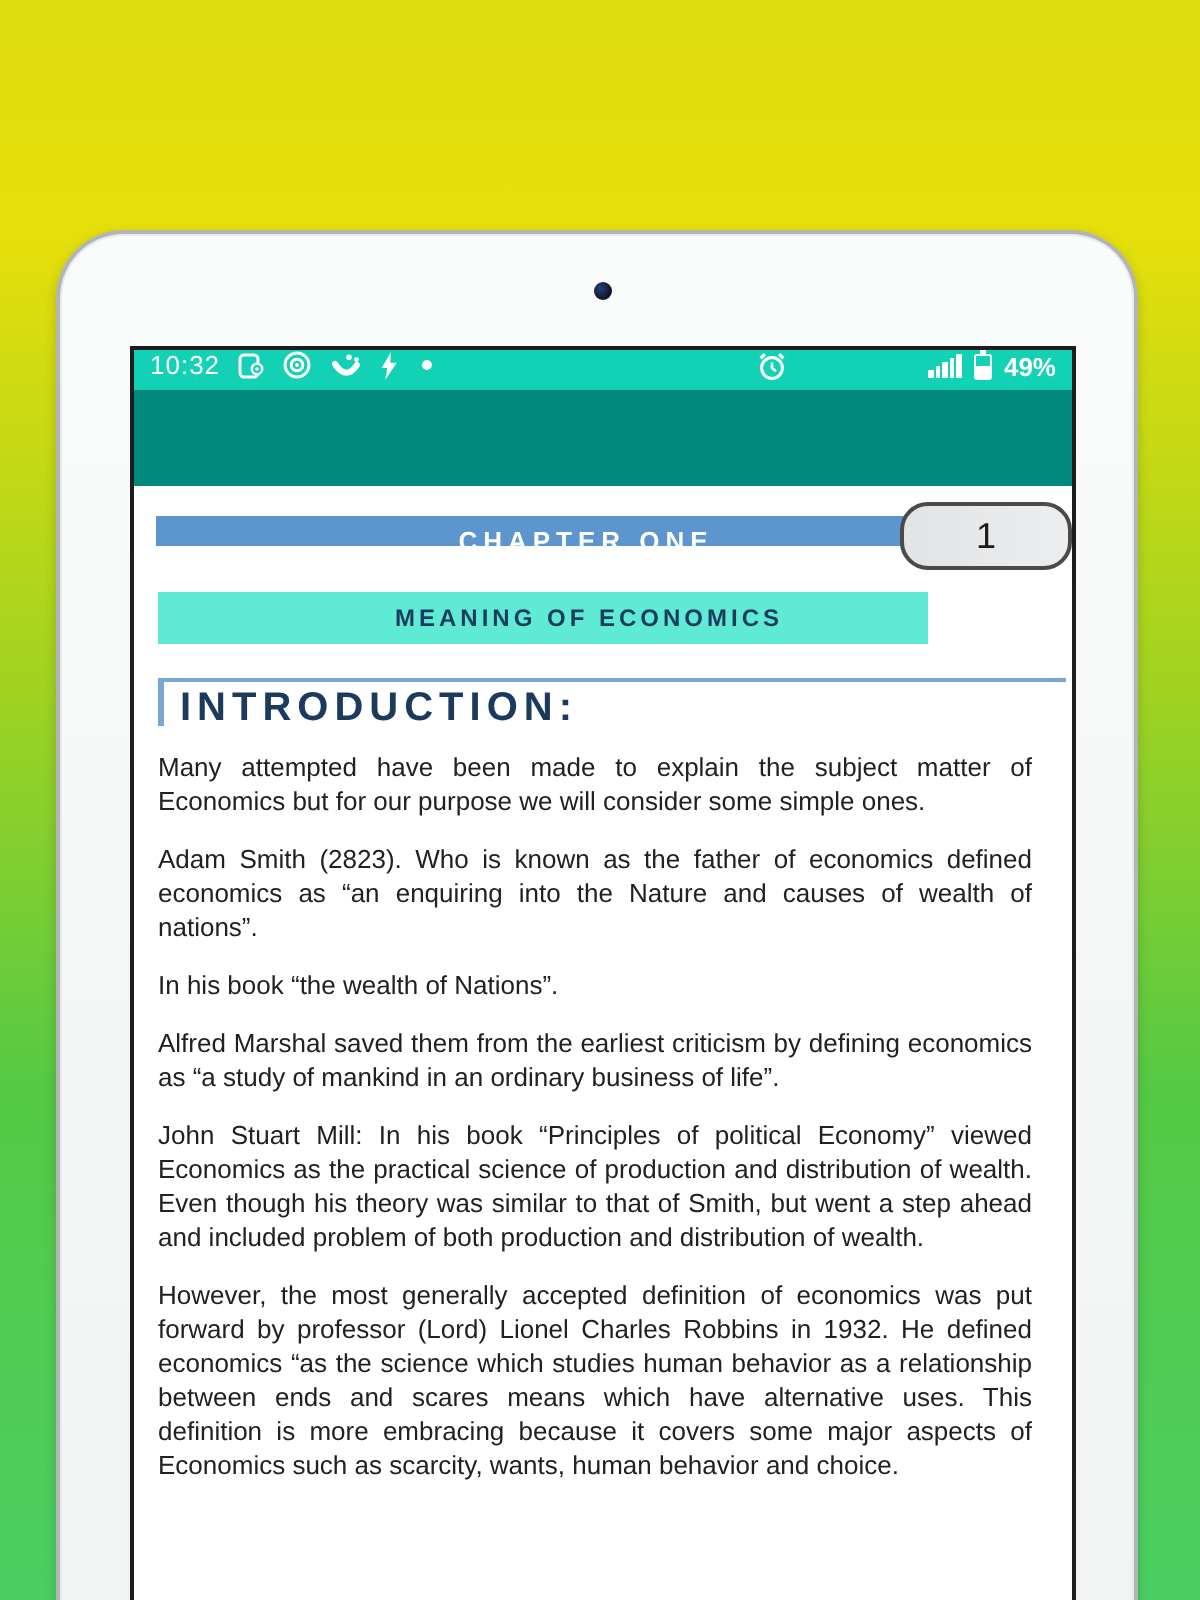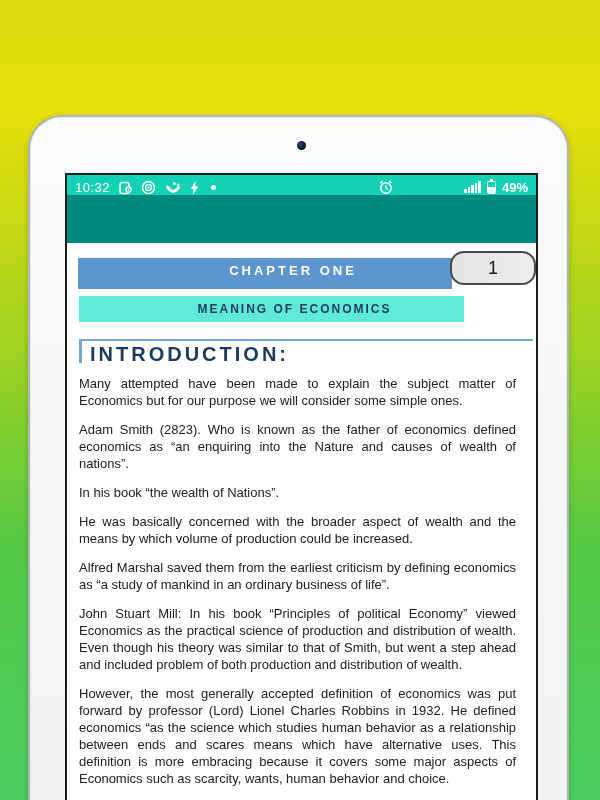--- a/index.html
+++ b/index.html
@@ -22,21 +22,21 @@
     background:radial-gradient(circle at 35% 35%,#26407a 0%,#0b1222 70%);
   }
   .screen{
     position:absolute;left:35px;top:56px;width:473px;height:704px;
     background:#ffffff;border:2px solid #1d1d1d;border-bottom:none;box-sizing:border-box;
     overflow:hidden;
   }
   
   .statusbar{
     height:20px;background:#12d1b5;color:#fff;
-    display:flex;align-items:flex-end;justify-content:space-between;
+    display:flex;align-items:flex-start;justify-content:space-between;
     padding:0 8px;font-size:13px;
   }
   .sb-left,.sb-right{display:flex;align-items:center;}
   .sb-left{gap:9px;}
   .sb-right{gap:6px;}
   .sb-time{font-weight:400;letter-spacing:.5px;}
   .ic{display:inline-flex;align-items:center;}
   .ic-dot{width:5px;height:5px;border-radius:50%;background:#fff;margin-left:3px;}
   .alarm-gap{margin-right:64px;}
   .sig{display:inline-flex;align-items:flex-end;gap:1px;}
@@ -54,21 +54,21 @@
   .appbar{height:48px;background:#00897d;}
   
   .page{
     background:#fff;color:#212121;
     padding:0 20px 0 12px;
     font-size:13px;line-height:17px;
     height:634px;overflow:hidden;position:relative;
   }
   .chapter-row{position:relative;height:38px;margin-top:6px;}
   .chapter-bar{
-    position:absolute;left:-1px;top:9px;width:374px;height:31px;line-height:26px;
+    position:absolute;left:-1px;top:9px;width:374px;height:15px;line-height:26px;
     background:#5d95cf;color:#fff;text-align:center;
     font-weight:700;font-size:13px;letter-spacing:3px;
     padding-left:56px;box-sizing:border-box;
   }
   .page-tab{
     position:absolute;right:-20px;top:2px;width:86px;height:34px;
     background:linear-gradient(90deg,#e2e3e5,#ecedee);
     border:2px solid #4a4a4a;border-radius:14px;box-sizing:border-box;
     display:flex;align-items:center;justify-content:center;
     font-size:18px;color:#1a1a1a;
@@ -165,20 +165,19 @@
 
       <div class="meaning-bar">MEANING OF ECONOMICS</div>
 
       <div class="intro-box">
         <span>INTRODUCTION:</span>
       </div>
 
       <p>Many attempted have been made to explain the subject matter of Economics but for our purpose we will consider some simple ones.</p>
       <p>Adam Smith (2823). Who is known as the father of economics defined economics as “an enquiring into the Nature and causes of wealth of nations”.</p>
       <p>In his book “the wealth of Nations”.</p>
-      <p>He was basically concerned with the broader aspect of wealth and the means by which volume of production could be increased.</p>
       <p>Alfred Marshal saved them from the earliest criticism by defining economics as “a study of mankind in an ordinary business of life”.</p>
       <p>John Stuart Mill: In his book “Principles of political Economy” viewed Economics as the practical science of production and distribution of wealth. Even though his theory was similar to that of Smith, but went a step ahead and included problem of both production and distribution of wealth.</p>
       <p>However, the most generally accepted definition of economics was put forward by professor (Lord) Lionel Charles Robbins in 1932. He defined economics “as the science which studies human behavior as a relationship between ends and scares means which have alternative uses. This definition is more embracing because it covers some major aspects of Economics such as scarcity, wants, human behavior and choice.</p>
 
     </div>
   </div>
 </div>
 
 </body></html>

